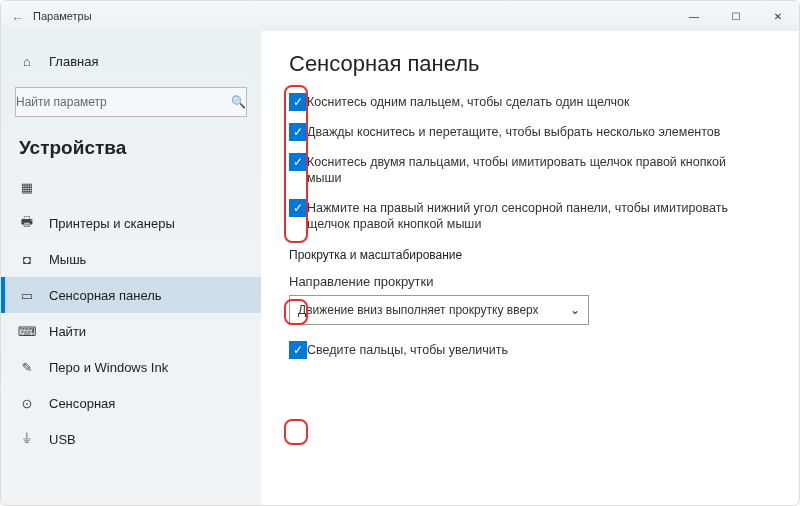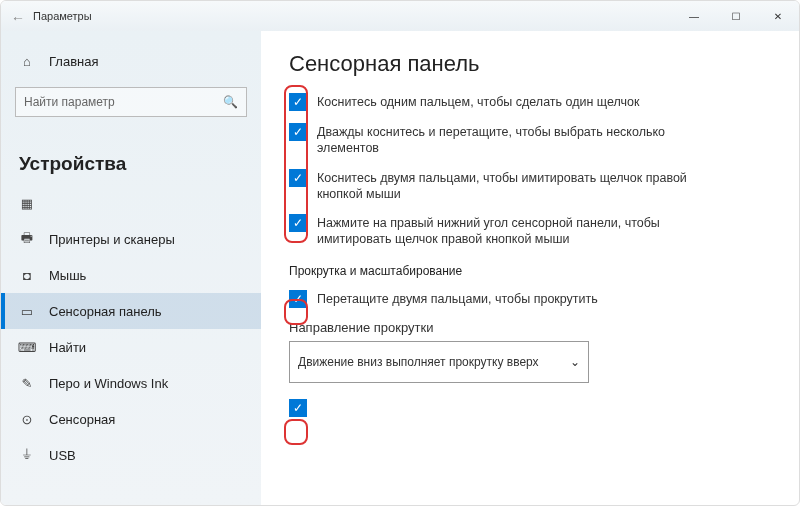--- a/index.html
+++ b/index.html
@@ -7,32 +7,32 @@
 .titlebar { height: 30px; display: flex; align-items: center; justify-content: space-between; padding-left: 10px; background: linear-gradient(to bottom, #f6f9fb, #eaf0f4); }
 .title-left { display: flex; align-items: center; gap: 8px; font-size: 11px; color: #333; }
 .back-arrow { font-size: 14px; color: #888; }
 .win-controls { display: flex; }
 .win-btn { width: 42px; height: 30px; display: flex; align-items: center; justify-content: center; font-size: 10px; color: #333; }
 .content { display: flex; height: calc(100% - 30px); }
 .sidebar { width: 260px; background: linear-gradient(to bottom, #eaf1f5, #f0f4f7); padding-top: 12px; height: 100%; }
 .sidebar-row { display: flex; align-items: center; height: 36px; padding-left: 18px; font-size: 13px; color: #222; gap: 14px; cursor: pointer; }
 .sidebar-row.home { margin-bottom: 8px; }
 .sidebar-row.active { background: rgba(120,160,200,0.25); border-left: 4px solid #0078d7; padding-left: 14px; }
-.search-box { margin: 6px 14px 28px 14px; height: 30px; border: 1px solid #bbb; background: rgba(255,255,255,0.5); display: flex; align-items: center; justify-content: space-between; padding: 0 8px; font-size: 12px; color: #666; }
+.search-box { margin: 6px 14px 12px 14px; height: 30px; border: 1px solid #bbb; background: rgba(255,255,255,0.5); display: flex; align-items: center; justify-content: space-between; padding: 0 0; font-size: 12px; color: #666; }
 .cat-header { font-size: 19px; font-weight: 600; padding: 8px 18px 10px 18px; color: #222; }
 .icon { width: 16px; display: inline-flex; justify-content: center; color: #444; font-size: 13px; }
 .main { flex: 1; padding: 20px 28px; overflow: hidden; }
 h1 { font-size: 22px; font-weight: 400; color: #222; margin-bottom: 16px; }
 h2 { font-size: 12px; font-weight: 400; color: #222; margin: 16px 0 12px 0; }
-.opt { display: flex; align-items: flex-start; gap: 10px; margin-bottom: 12px; font-size: 12.5px; color: #333; max-width: 440px; }
+.opt { display: flex; align-items: flex-start; margin-bottom: 12px; font-size: 12.5px; color: #333; max-width: 440px; }
 .chk { width: 18px; height: 18px; background: #0078d7; flex-shrink: 0; display: flex; align-items: center; justify-content: center; color: #fff; font-size: 12px; position: relative; }
 .chk::after { content: '✓'; }
 .opt-text { line-height: 1.3; padding-top: 1px; }
 .select-label { font-size: 13px; color: #333; margin-bottom: 6px; }
-.select { width: 300px; height: 42px; border: 1px solid #999; display: flex; align-items: center; justify-content: space-between; padding: 0 8px; font-size: 12px; color: #333; margin-bottom: 16px; }
+.select { width: 300px; height: 30px; border: 1px solid #999; display: flex; align-items: center; justify-content: space-between; padding: 0 8px; font-size: 12px; color: #333; margin-bottom: 16px; }
 .hl1 { position: absolute; border: 2px solid #d33; border-radius: 8px; }
 </style>
 </head>
 <body>
 
 <div class="titlebar">
   <div class="title-left">
     <span class="back-arrow">←</span>
     <span>Параметры</span>
   </div>
@@ -103,32 +103,29 @@
       <div class="chk"></div>
       <div class="opt-text">Коснитесь двумя пальцами, чтобы имитировать щелчок правой кнопкой мыши</div>
     </div>
     <div class="opt">
       <div class="chk"></div>
       <div class="opt-text">Нажмите на правый нижний угол сенсорной панели, чтобы имитировать щелчок правой кнопкой мыши</div>
     </div>
 
     <h2>Прокрутка и масштабирование</h2>
 
-    <div class="opt">
-      <div class="chk"></div>
-      <div class="opt-text">Перетащите двумя пальцами, чтобы прокрутить</div>
-    </div>
 
     <div class="select-label">Направление прокрутки</div>
     <div class="select">
       <span>Движение вниз выполняет прокрутку вверх</span>
       <span>⌄</span>
     </div>
 
     <div class="opt">
       <div class="chk"></div>
+      <div class="opt-text">Сведите пальцы, чтобы увеличить</div>
     </div>
   </div>
 </div>
 
 <div class="hl1" style="left:283px; top:84px; width:24px; height:158px;"></div>
 <div class="hl1" style="left:283px; top:298px; width:24px; height:26px;"></div>
 <div class="hl1" style="left:283px; top:418px; width:24px; height:26px;"></div>
 
 </body></html>

